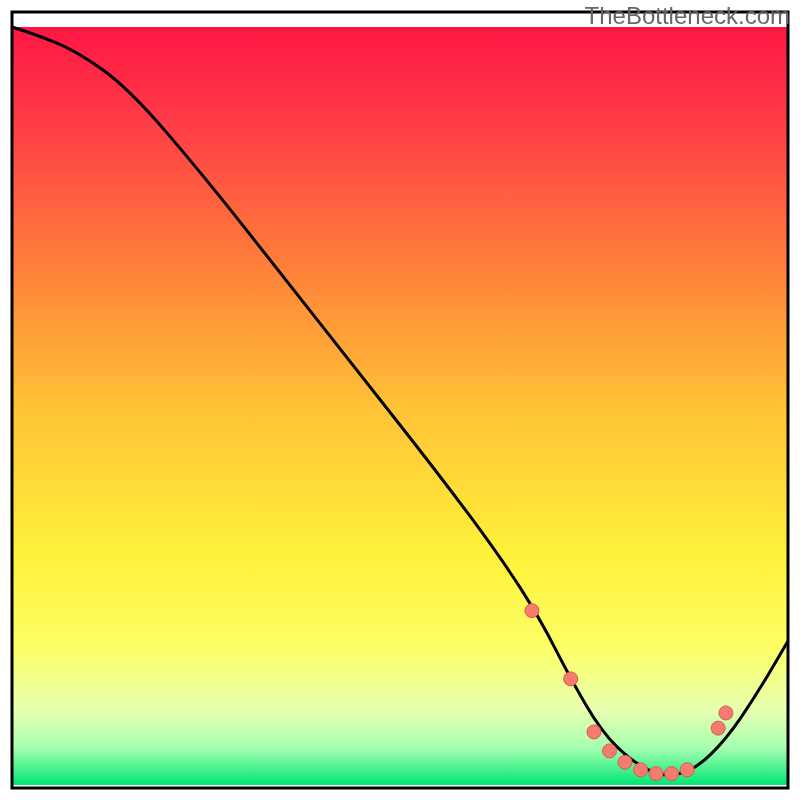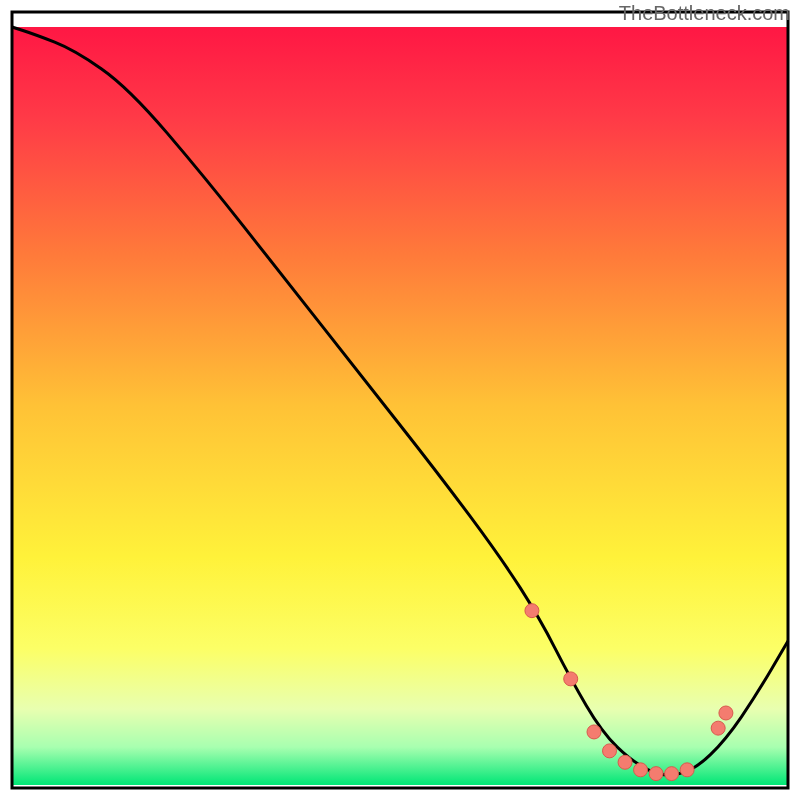--- a/index.html
+++ b/index.html
@@ -14,21 +14,21 @@
   .container {
     position: relative;
     width: 800px;
     height: 800px;
   }
   .watermark {
     position: absolute;
     top: 2px;
     right: 10px;
     color: #666;
-    font-size: 20px;
+    font-size: 24px;
     font-family: Arial, sans-serif;
     z-index: 10;
   }
   svg.chart {
     position: absolute;
     top: 0;
     left: 0;
     width: 800px;
     height: 800px;
   }

